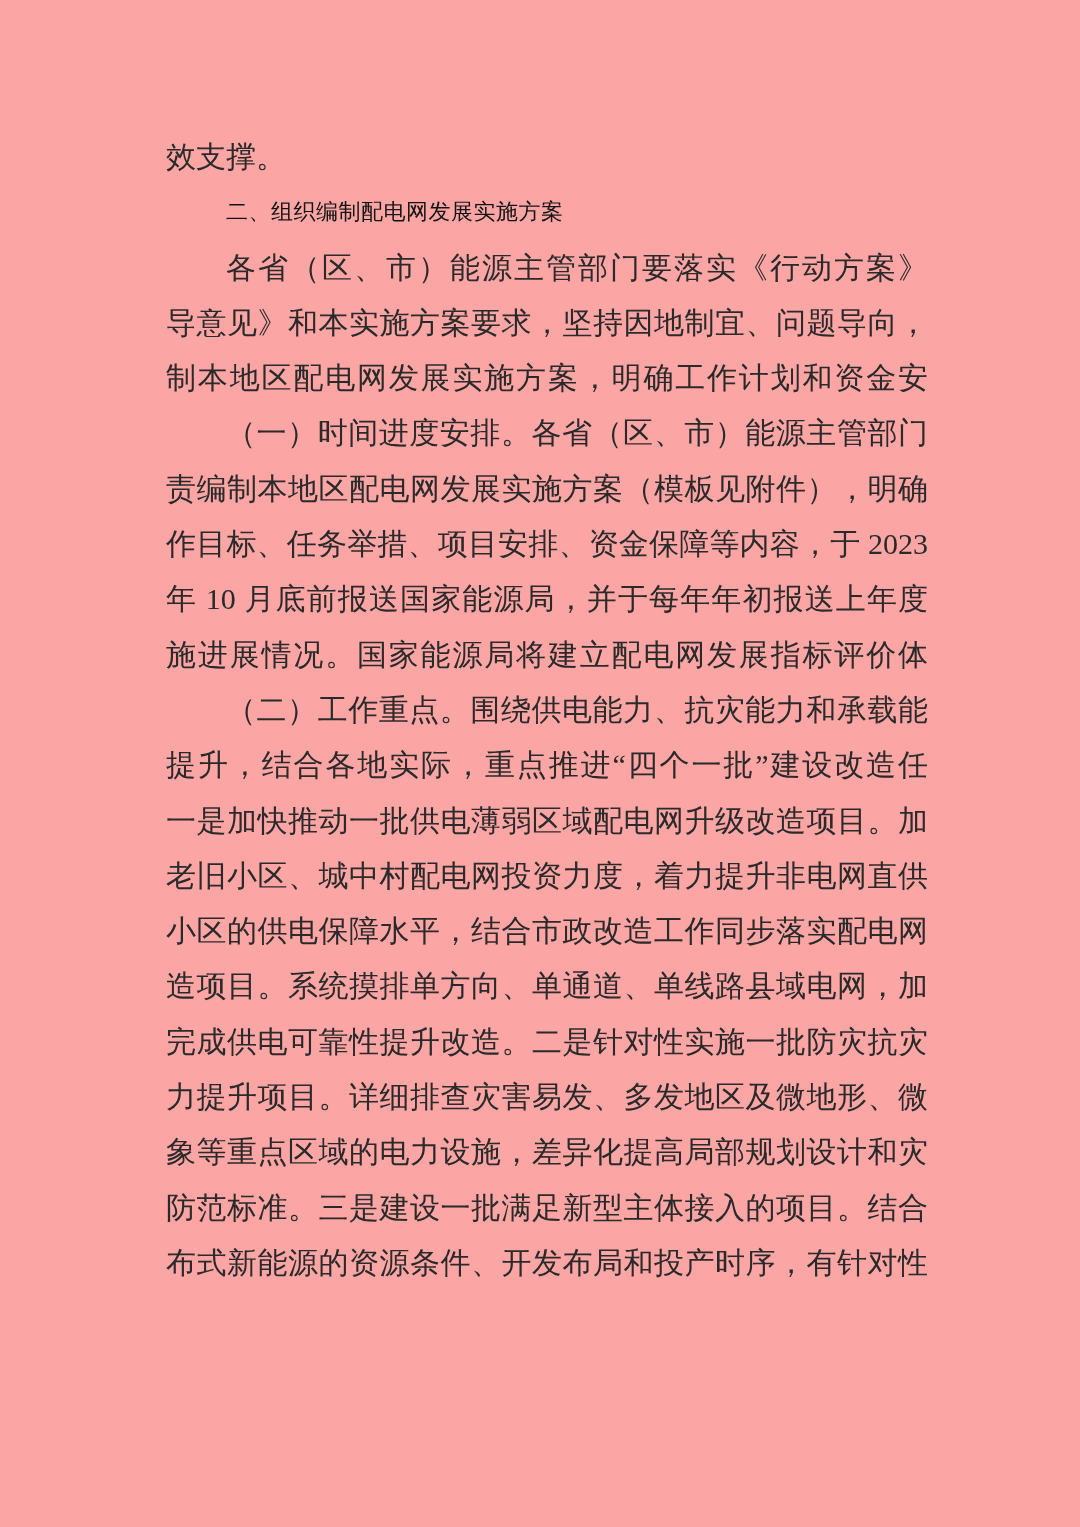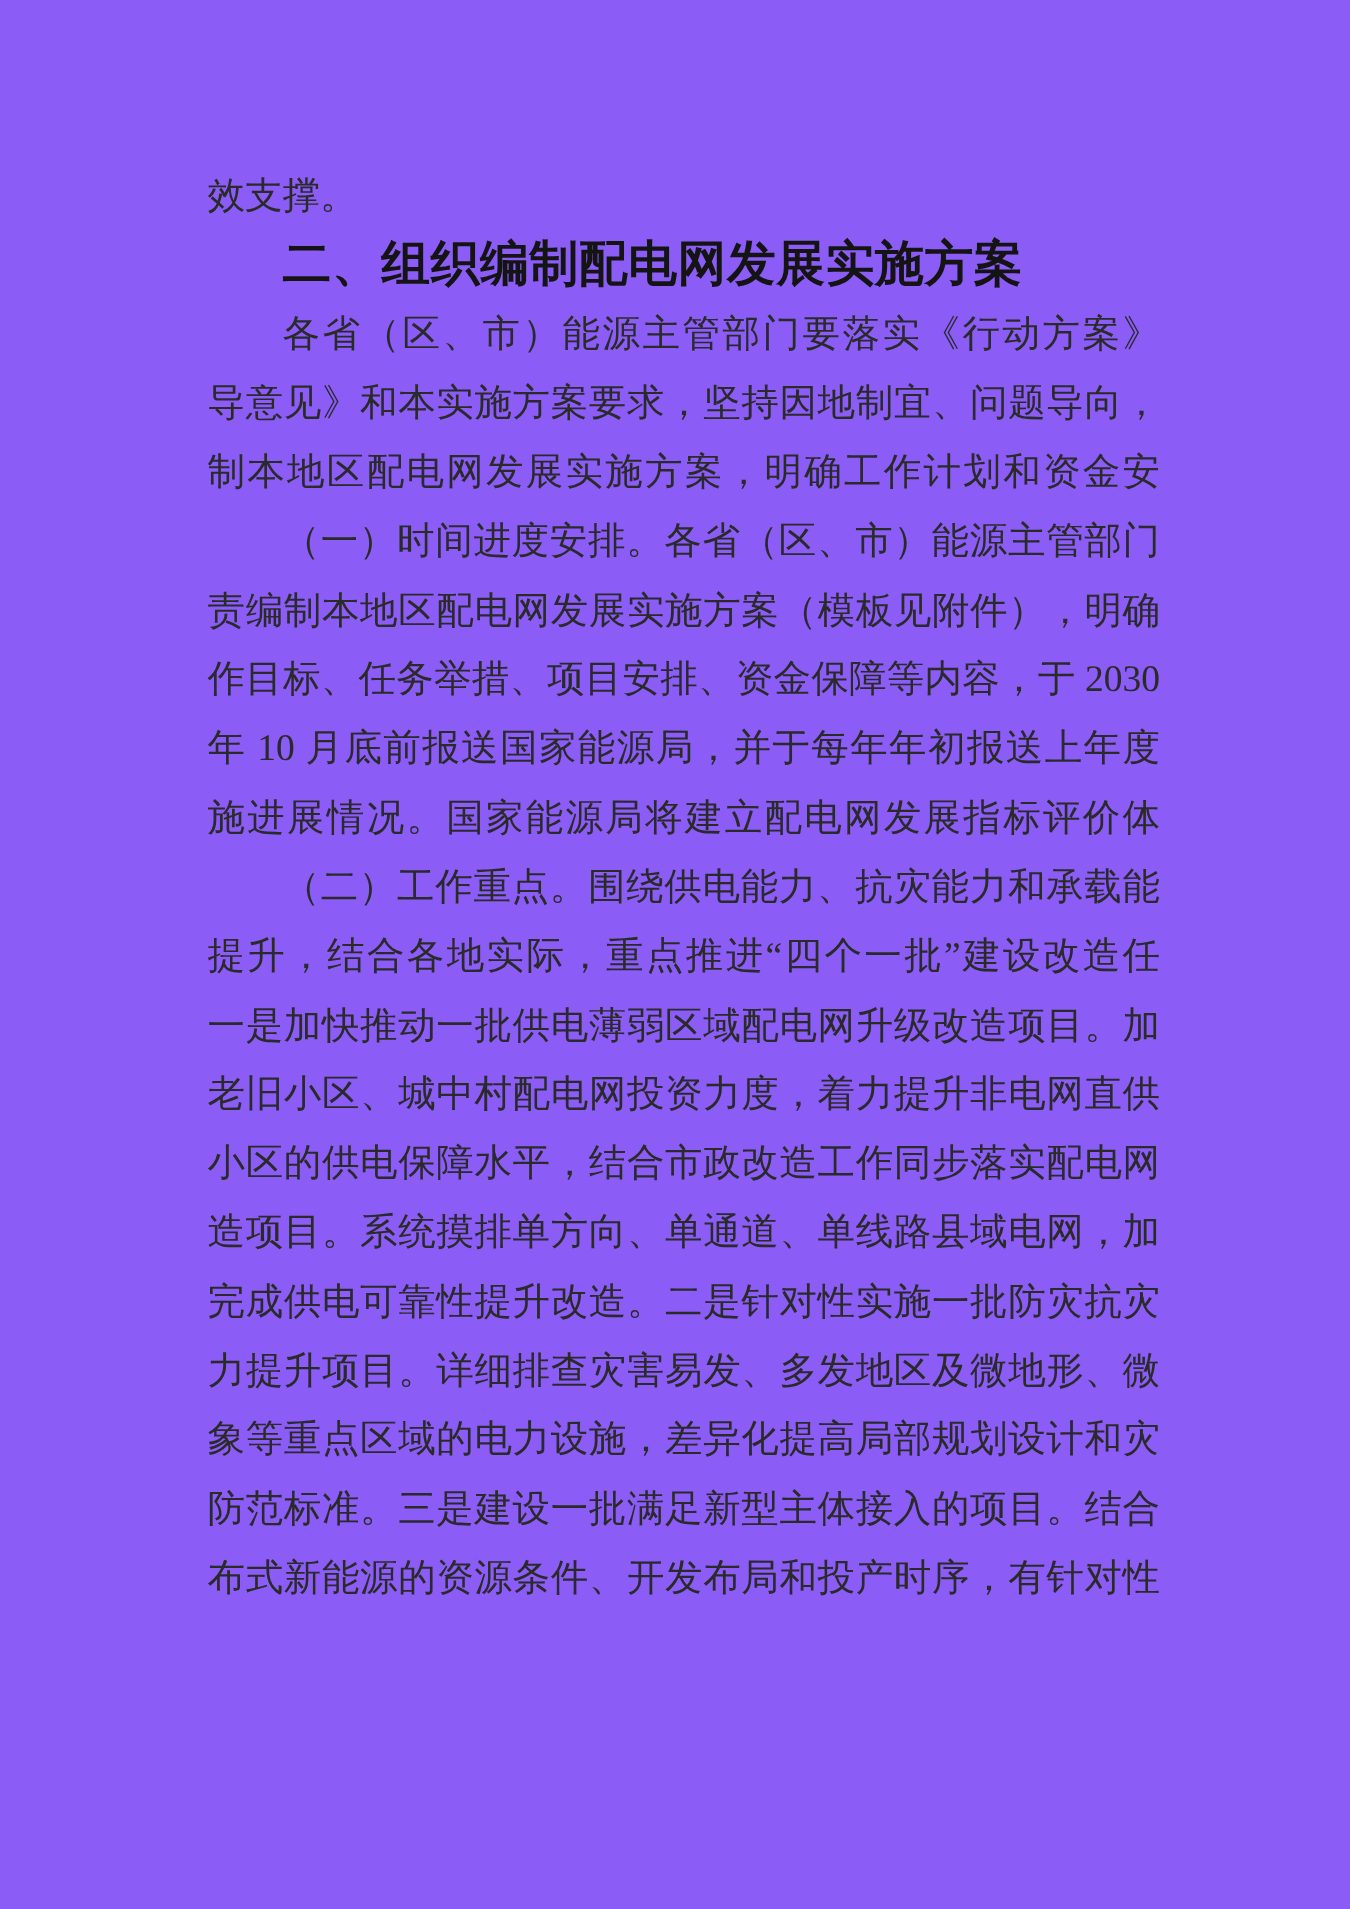--- a/index.html
+++ b/index.html
@@ -4,21 +4,21 @@
 <style>
   html, body {
     margin: 0;
     padding: 0;
     background: #ffffff;
   }
   .page {
     position: relative;
     width: 1080px;
     height: 1527px;
-    background: #8b5cf6;
+    background: #fca5a5;
     overflow: hidden;
   }
   .content {
     position: absolute;
     left: 166px;
     top: 129px;
     width: 762px;
     font-family: "Liberation Serif", serif;
     font-size: 30px;
     line-height: 55.3px;
@@ -31,43 +31,43 @@
   }
   .line.just {
     text-align: justify;
     text-align-last: justify;
   }
   .line.indent {
     padding-left: 60px;
   }
   .line.heading {
     font-family: "Liberation Sans", sans-serif;
-    font-weight: 700;
+    font-weight: 400;
     color: #141414;
-    font-size: 39px;
+    font-size: 22px;
     letter-spacing: 0.5px;
     text-align: center;
     text-align-last: left;
   }
 </style>
 </head>
 <body>
 
 <div class="page">
   <div class="content">
     <div class="line">效支撑。</div>
     <div class="line heading indent">二、组织编制配电网发展实施方案</div>
 
     <div class="line just indent">各省（区、市）能源主管部门要落实《行动方案》《指</div>
     <div class="line just">导意见》和本实施方案要求，坚持因地制宜、问题导向，编</div>
     <div class="line just">制本地区配电网发展实施方案，明确工作计划和资金安排，</div>
 
     <div class="line just indent">（一）时间进度安排。各省（区、市）能源主管部门负</div>
     <div class="line just">责编制本地区配电网发展实施方案（模板见附件），明确工</div>
-    <div class="line just">作目标、任务举措、项目安排、资金保障等内容，于 2030</div>
+    <div class="line just">作目标、任务举措、项目安排、资金保障等内容，于 2023</div>
     <div class="line just">年 10 月底前报送国家能源局，并于每年年初报送上年度实</div>
     <div class="line just">施进展情况。国家能源局将建立配电网发展指标评价体系，</div>
 
     <div class="line just indent">（二）工作重点。围绕供电能力、抗灾能力和承载能力</div>
     <div class="line just">提升，结合各地实际，重点推进“四个一批”建设改造任务。</div>
     <div class="line just">一是加快推动一批供电薄弱区域配电网升级改造项目。加大</div>
     <div class="line just">老旧小区、城中村配电网投资力度，着力提升非电网直供电</div>
     <div class="line just">小区的供电保障水平，结合市政改造工作同步落实配电网改</div>
     <div class="line just">造项目。系统摸排单方向、单通道、单线路县域电网，加快</div>
     <div class="line just">完成供电可靠性提升改造。二是针对性实施一批防灾抗灾能</div>

